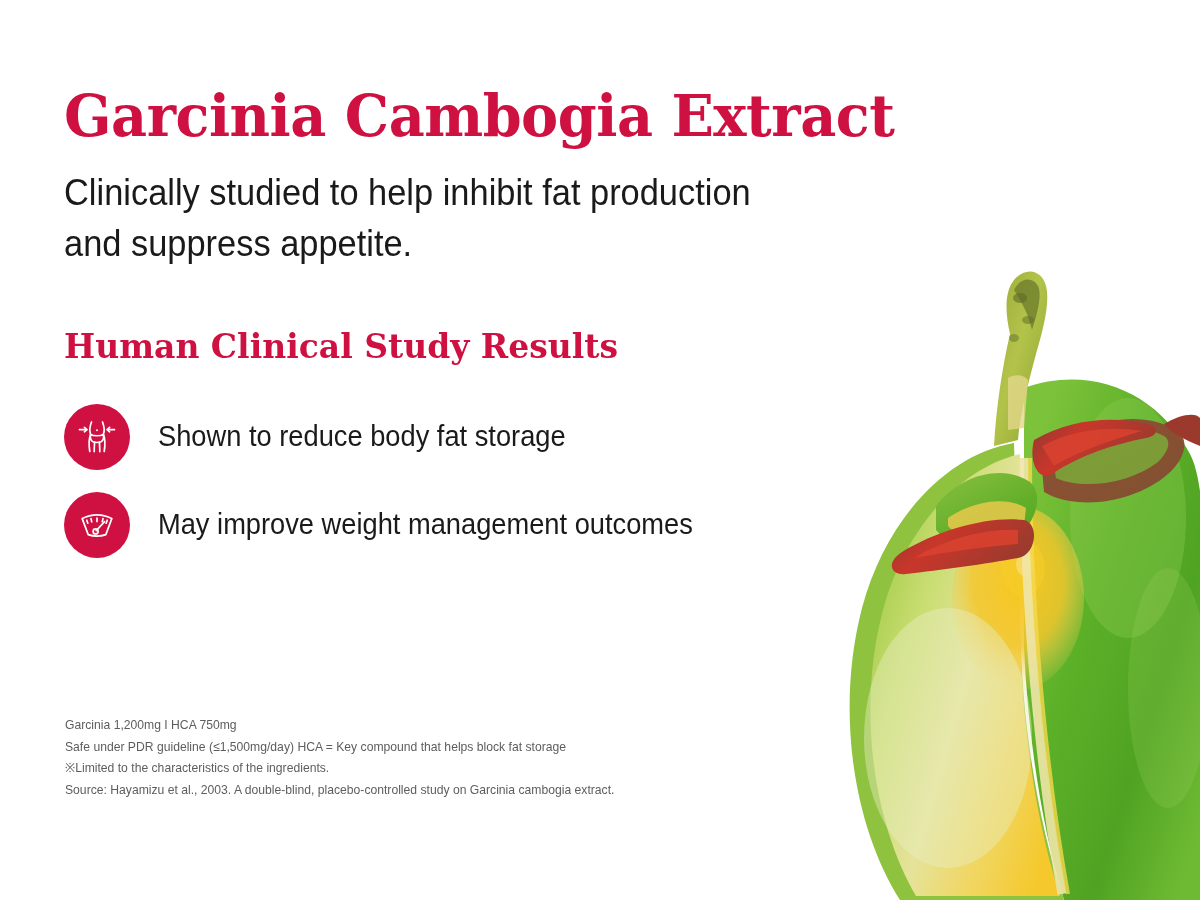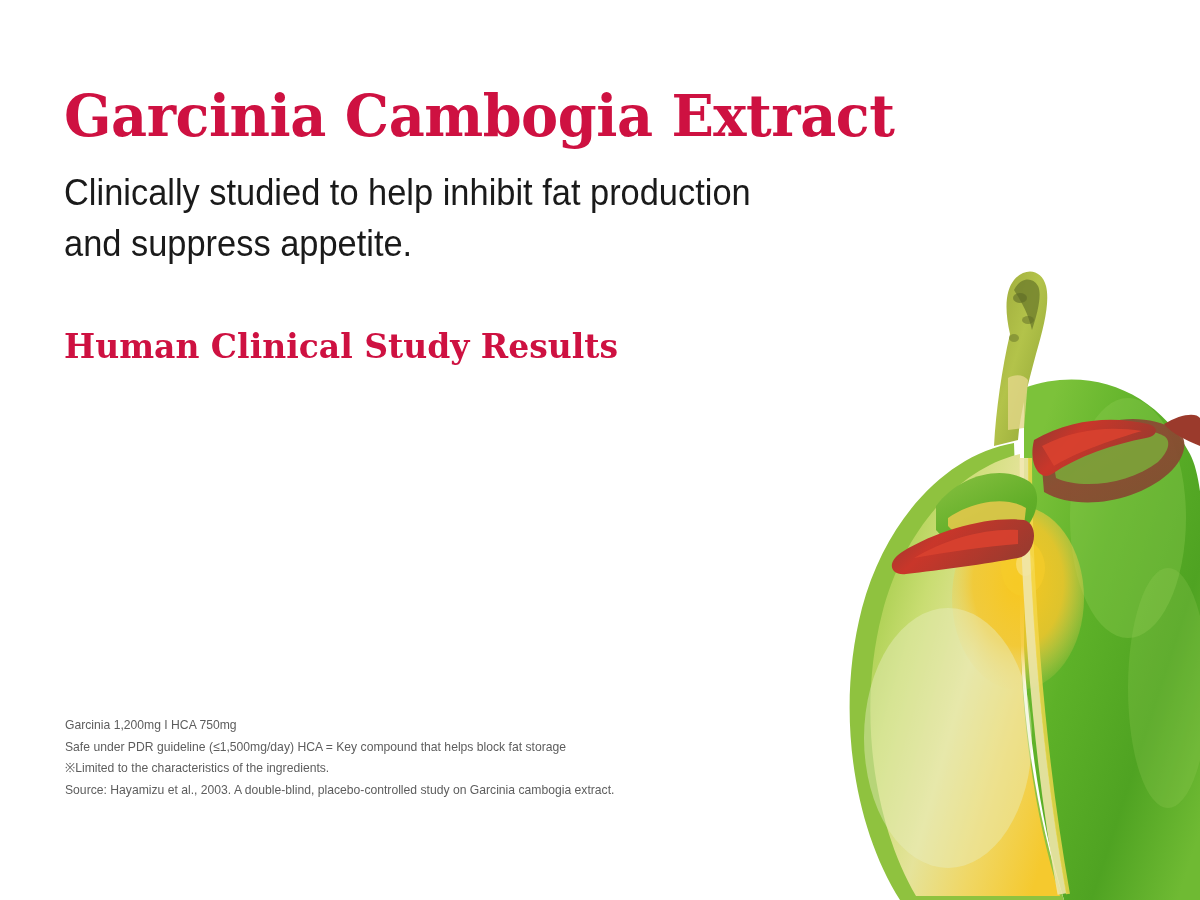--- a/index.html
+++ b/index.html
@@ -192,22 +192,54 @@
 
     <div class="subtitle">
       <div>Clinically studied to help inhibit fat production</div>
       <div>and suppress appetite.</div>
     </div>
 
     <div class="section-heading">Human Clinical Study Results</div>
 
     <div class="benefits">
 
-
-
+      <div class="benefit-row">
+        <div class="benefit-icon">
+          <svg width="44" height="44" viewBox="0 0 44 44" fill="none" stroke="#ffffff" stroke-width="1.7" stroke-linecap="round" stroke-linejoin="round">
+            <path d="M16.5 7 C14.6 12 14.2 15.8 15.6 19.2 C13.8 24 13.6 29 14.8 36.5"></path>
+            <path d="M27.5 7 C29.4 12 29.8 15.8 28.4 19.2 C30.2 24 30.4 29 29.2 36.5"></path>
+            <path d="M15.6 19.4 C18.6 21.2 25.4 21.2 28.4 19.4 C28.9 22.6 28.2 25.4 26.4 26.6 C24.6 27.8 19.4 27.8 17.6 26.6 C15.8 25.4 15.1 22.6 15.6 19.4 Z"></path>
+            <path d="M19.6 27.2 C19.4 30.6 19.2 33.6 19.2 36.6"></path>
+            <path d="M24.4 27.2 C24.6 30.6 24.8 33.6 24.8 36.6"></path>
+            <circle cx="22" cy="15.2" r="0.95" fill="#ffffff" stroke="none"></circle>
+            <path d="M4.5 14.6 H11.6"></path>
+            <path d="M9.4 12.4 L11.9 14.6 L9.4 16.8"></path>
+            <path d="M39.5 14.6 H32.4"></path>
+            <path d="M34.6 12.4 L32.1 14.6 L34.6 16.8"></path>
+          </svg>
+        </div>
+        <div class="benefit-text">Shown to reduce body fat storage</div>
+      </div>
+
+
+      <div class="benefit-row">
+        <div class="benefit-icon">
+          <svg width="44" height="44" viewBox="0 0 44 44" fill="none" stroke="#ffffff" stroke-width="1.7" stroke-linecap="round" stroke-linejoin="round">
+            <path d="M7.2 15.6 C12 13 17 11.8 22 11.8 C27 11.8 32 13 36.8 15.6 L30.8 31.6 C28 32.6 25 33.1 22 33.1 C19 33.1 16 32.6 13.2 31.6 Z"></path>
+            <path d="M11.8 17.2 L12.8 20.2"></path>
+            <path d="M16 15.6 L16.7 18.8"></path>
+            <path d="M22 15.1 V18.4"></path>
+            <path d="M28 15.6 L27.3 18.8"></path>
+            <path d="M32.2 17.2 L31.2 20.2"></path>
+            <path d="M21.2 27.6 L29.6 18.6"></path>
+            <circle cx="20.6" cy="28.4" r="2.5"></circle>
+          </svg>
+        </div>
+        <div class="benefit-text">May improve weight management outcomes</div>
+      </div>
 
     </div>
 
     <div class="fineprint">
       <div>Garcinia 1,200mg I HCA 750mg</div>
       <div>Safe under PDR guideline (≤1,500mg/day) HCA = Key compound that helps block fat storage</div>
       <div>※Limited to the characteristics of the ingredients.</div>
       <div>Source: Hayamizu et al., 2003. A double-blind, placebo-controlled study on Garcinia cambogia extract.</div>
     </div>
 

